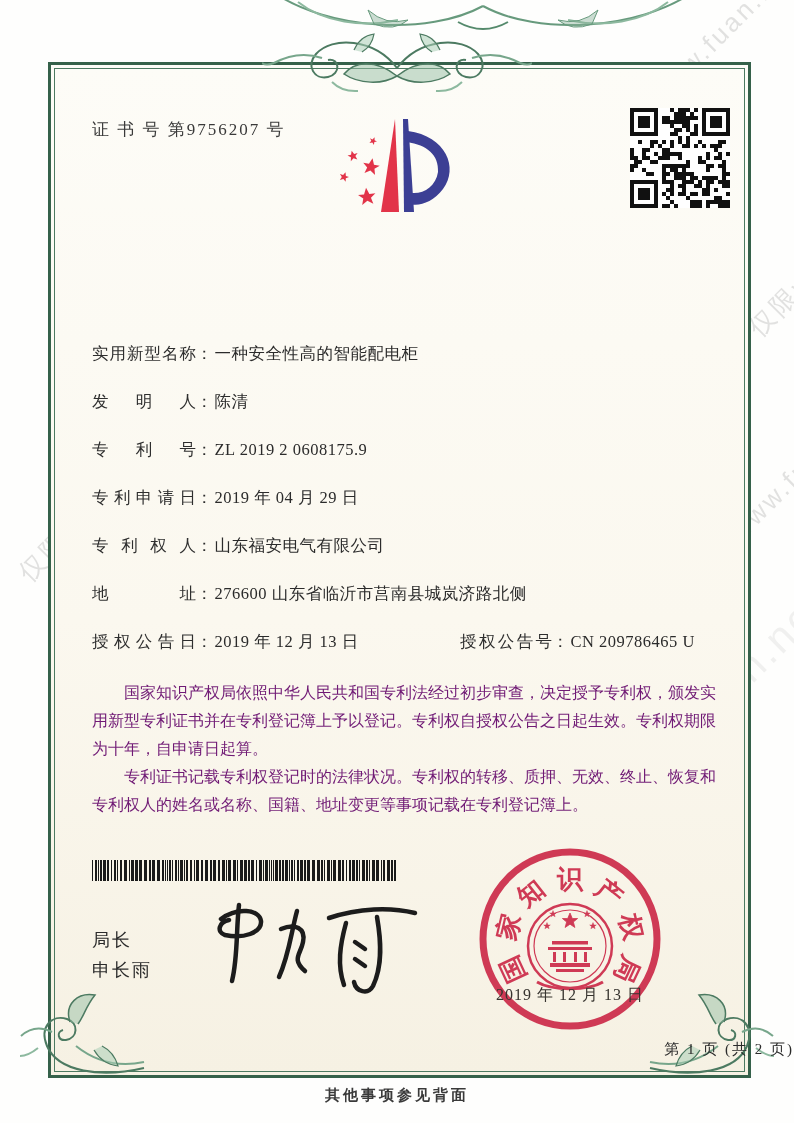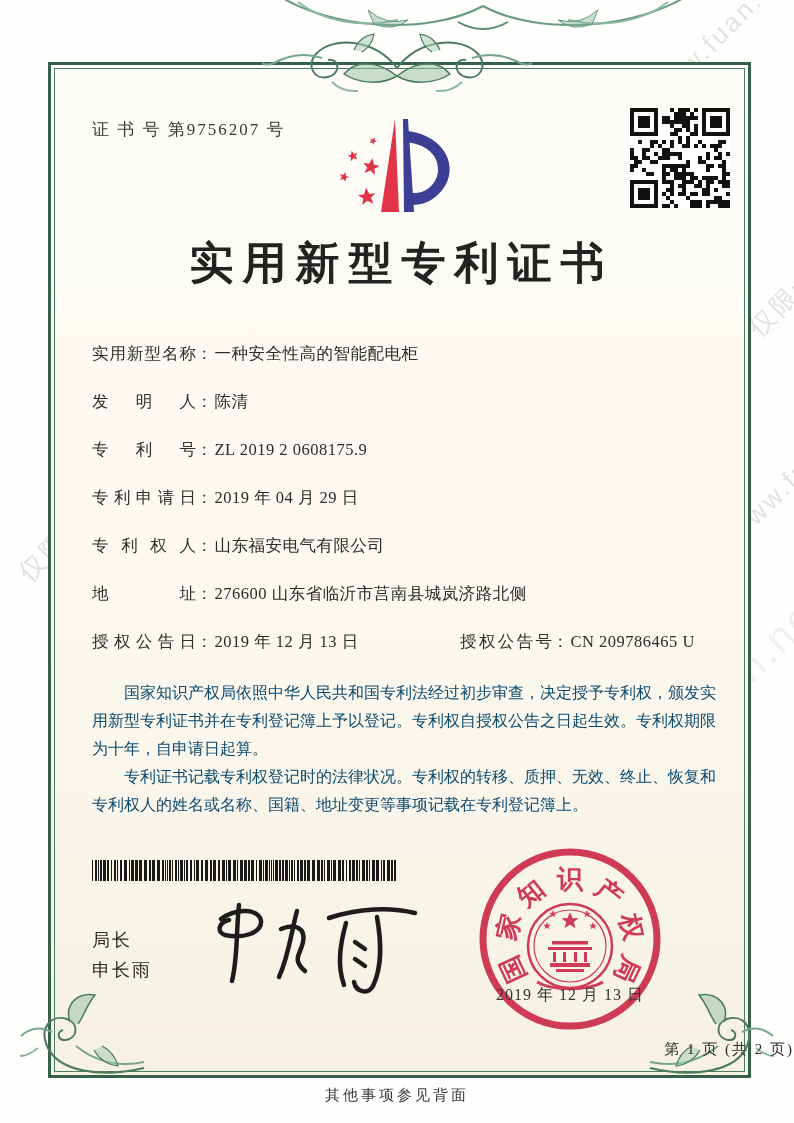--- a/index.html
+++ b/index.html
@@ -37,39 +37,39 @@
   .fields{position:absolute;left:92px;top:343px;width:624px;font-size:16.5px;}
   .frow{display:flex;margin-bottom:26px;line-height:22px;position:relative;}
   .flabel{
     display:inline-block;width:104px;text-align:justify;text-align-last:justify;
     color:#2e2e2e;flex:0 0 104px;
   }
   .fcolon{flex:0 0 auto;}
   .fvalue{margin-left:2px;letter-spacing:0.5px;text-align:center;}
   .grant-right{position:absolute;left:368px;top:0;display:flex;}
   .grant-right .flabel{width:92px;flex-basis:92px;}
-  .paras{margin-top:9px;line-height:28px;font-size:16px;text-align:justify;color:#0c4a6e;}
+  .paras{margin-top:9px;line-height:28px;font-size:16px;text-align:justify;color:#701a75;}
   .paras p{margin:0;text-indent:2em;}
   .barcode{position:absolute;left:92px;top:860px;width:310px;height:21px;}
   .director{position:absolute;left:92px;top:925px;font-size:18px;line-height:30px;letter-spacing:2px;}
   .sig{position:absolute;left:205px;top:885px;width:230px;height:115px;}
   
   .seal{position:absolute;left:477px;top:846px;width:186px;height:186px;z-index:5;}
   .seal svg{position:absolute;inset:0;}
   .seal-arc{position:absolute;inset:0;}
   .seal-arc span{
     position:absolute;font-size:26px;font-weight:bold;color:#cf3a55;
     font-family:"DejaVu Sans","Liberation Sans",sans-serif;
   }
   .seal-date{
     position:absolute;left:0;top:139px;width:100%;text-align:center;
     font-size:16px;color:#37342f;letter-spacing:1px;
   }
   .footer-page{position:absolute;left:0;top:1040px;width:100%;text-align:right;font-size:15px;letter-spacing:2px;}
-  .back-note{position:absolute;left:0;top:1086px;width:100%;text-align:center;font-size:15px;letter-spacing:3px;color:#3a3a3a;z-index:4;}
+  .back-note{position:absolute;left:0;top:1086px;width:100%;text-align:center;font-size:15px;letter-spacing:3px;color:#3a3a3a;z-index:4;font-weight:bold;}
 </style>
 </head>
 <body>
 
 <div class="page">
 
   <span class="wm small" style="left:560px;top:-6px;">仅限www.fuan.net网站使用</span>
   <span class="wm small" style="left:700px;top:185px;">仅限www.fuan.net网站使用</span>
   <span class="wm big" style="left:240px;top:330px;">仅限www.fuan.net网站使用</span>
   <span class="wm small" style="left:-30px;top:430px;">仅限www.fuan.net网站使用</span>
@@ -355,21 +355,20 @@
           <rect x="8" y="8" width="12" height="12" fill="#111"></rect>
           <rect x="72" y="0" width="28" height="28"></rect>
           <rect x="76" y="4" width="20" height="20" fill="#fff"></rect>
           <rect x="80" y="8" width="12" height="12" fill="#111"></rect>
           <rect x="0" y="72" width="28" height="28"></rect>
           <rect x="4" y="76" width="20" height="20" fill="#fff"></rect>
           <rect x="8" y="80" width="12" height="12" fill="#111"></rect>
         </g>
       </svg>
 
-    <div class="title">实用新型专利证书</div>
 
     <div class="fields">
       <div class="frow">
         <span class="flabel">实用新型名称</span>
           <span class="fcolon">：</span>
         <span class="fvalue">一种安全性高的智能配电柜</span>
       </div>
       <div class="frow">
         <span class="flabel">发明人</span>
           <span class="fcolon">：</span>

